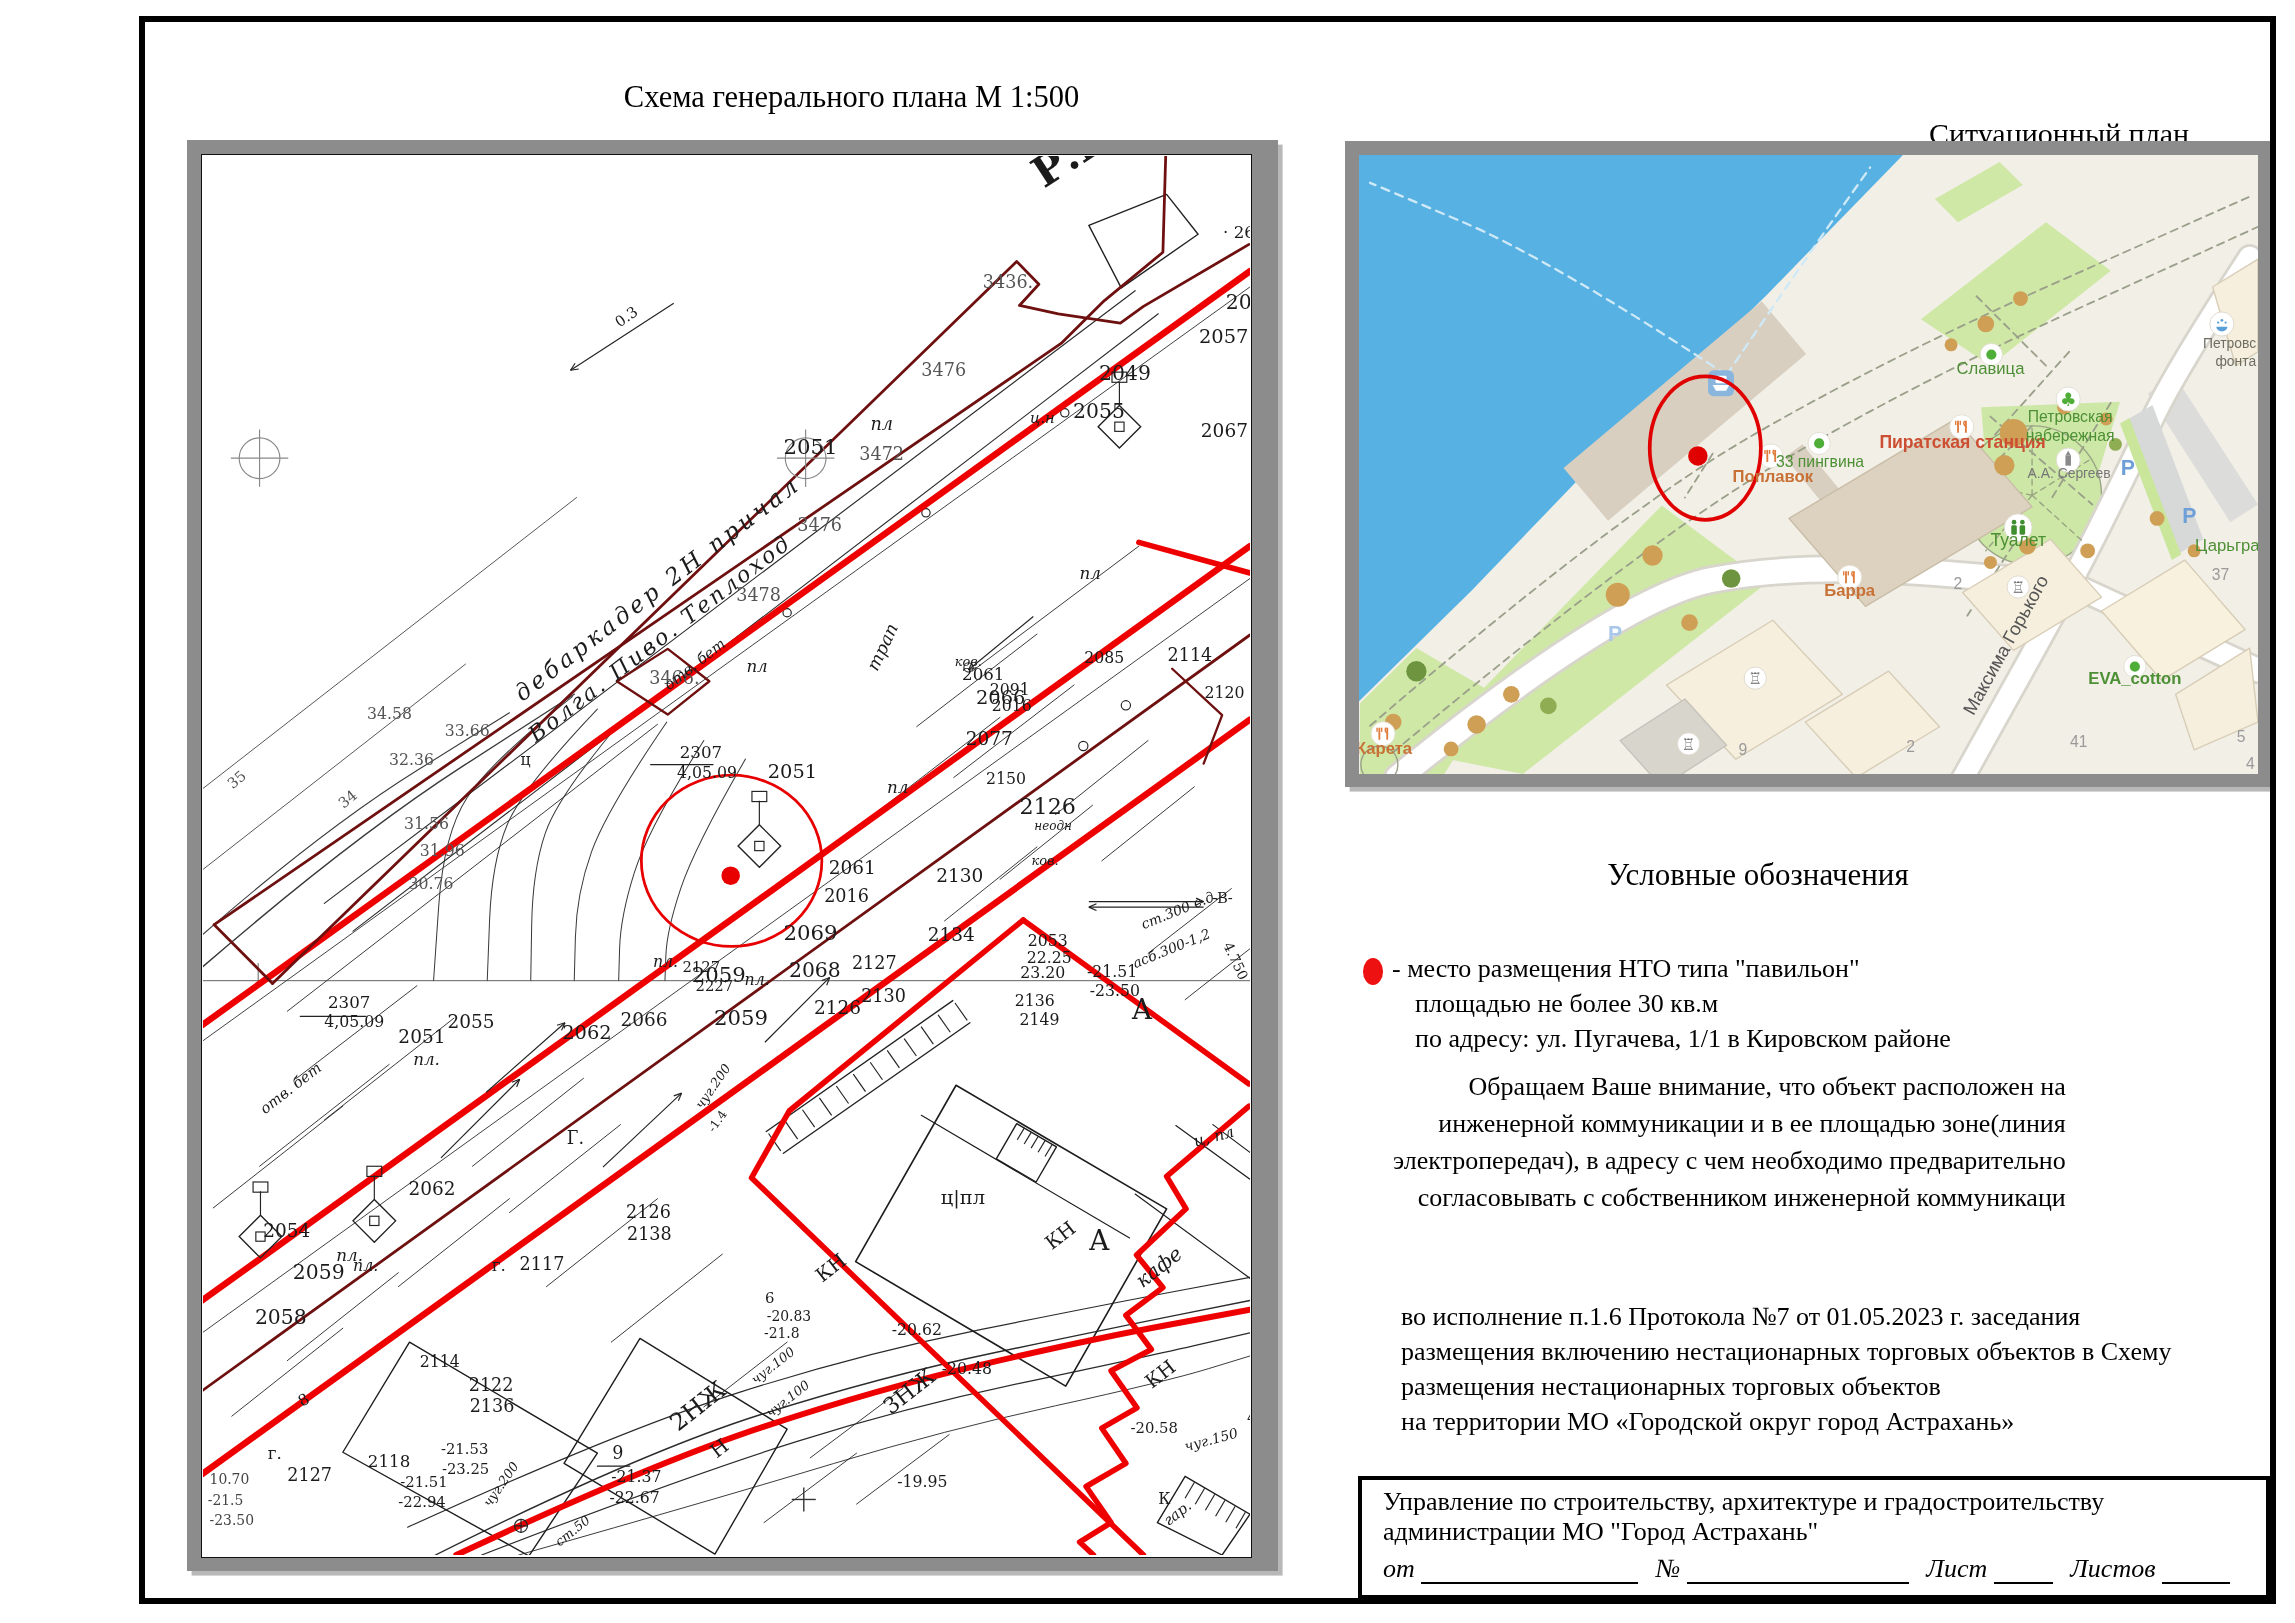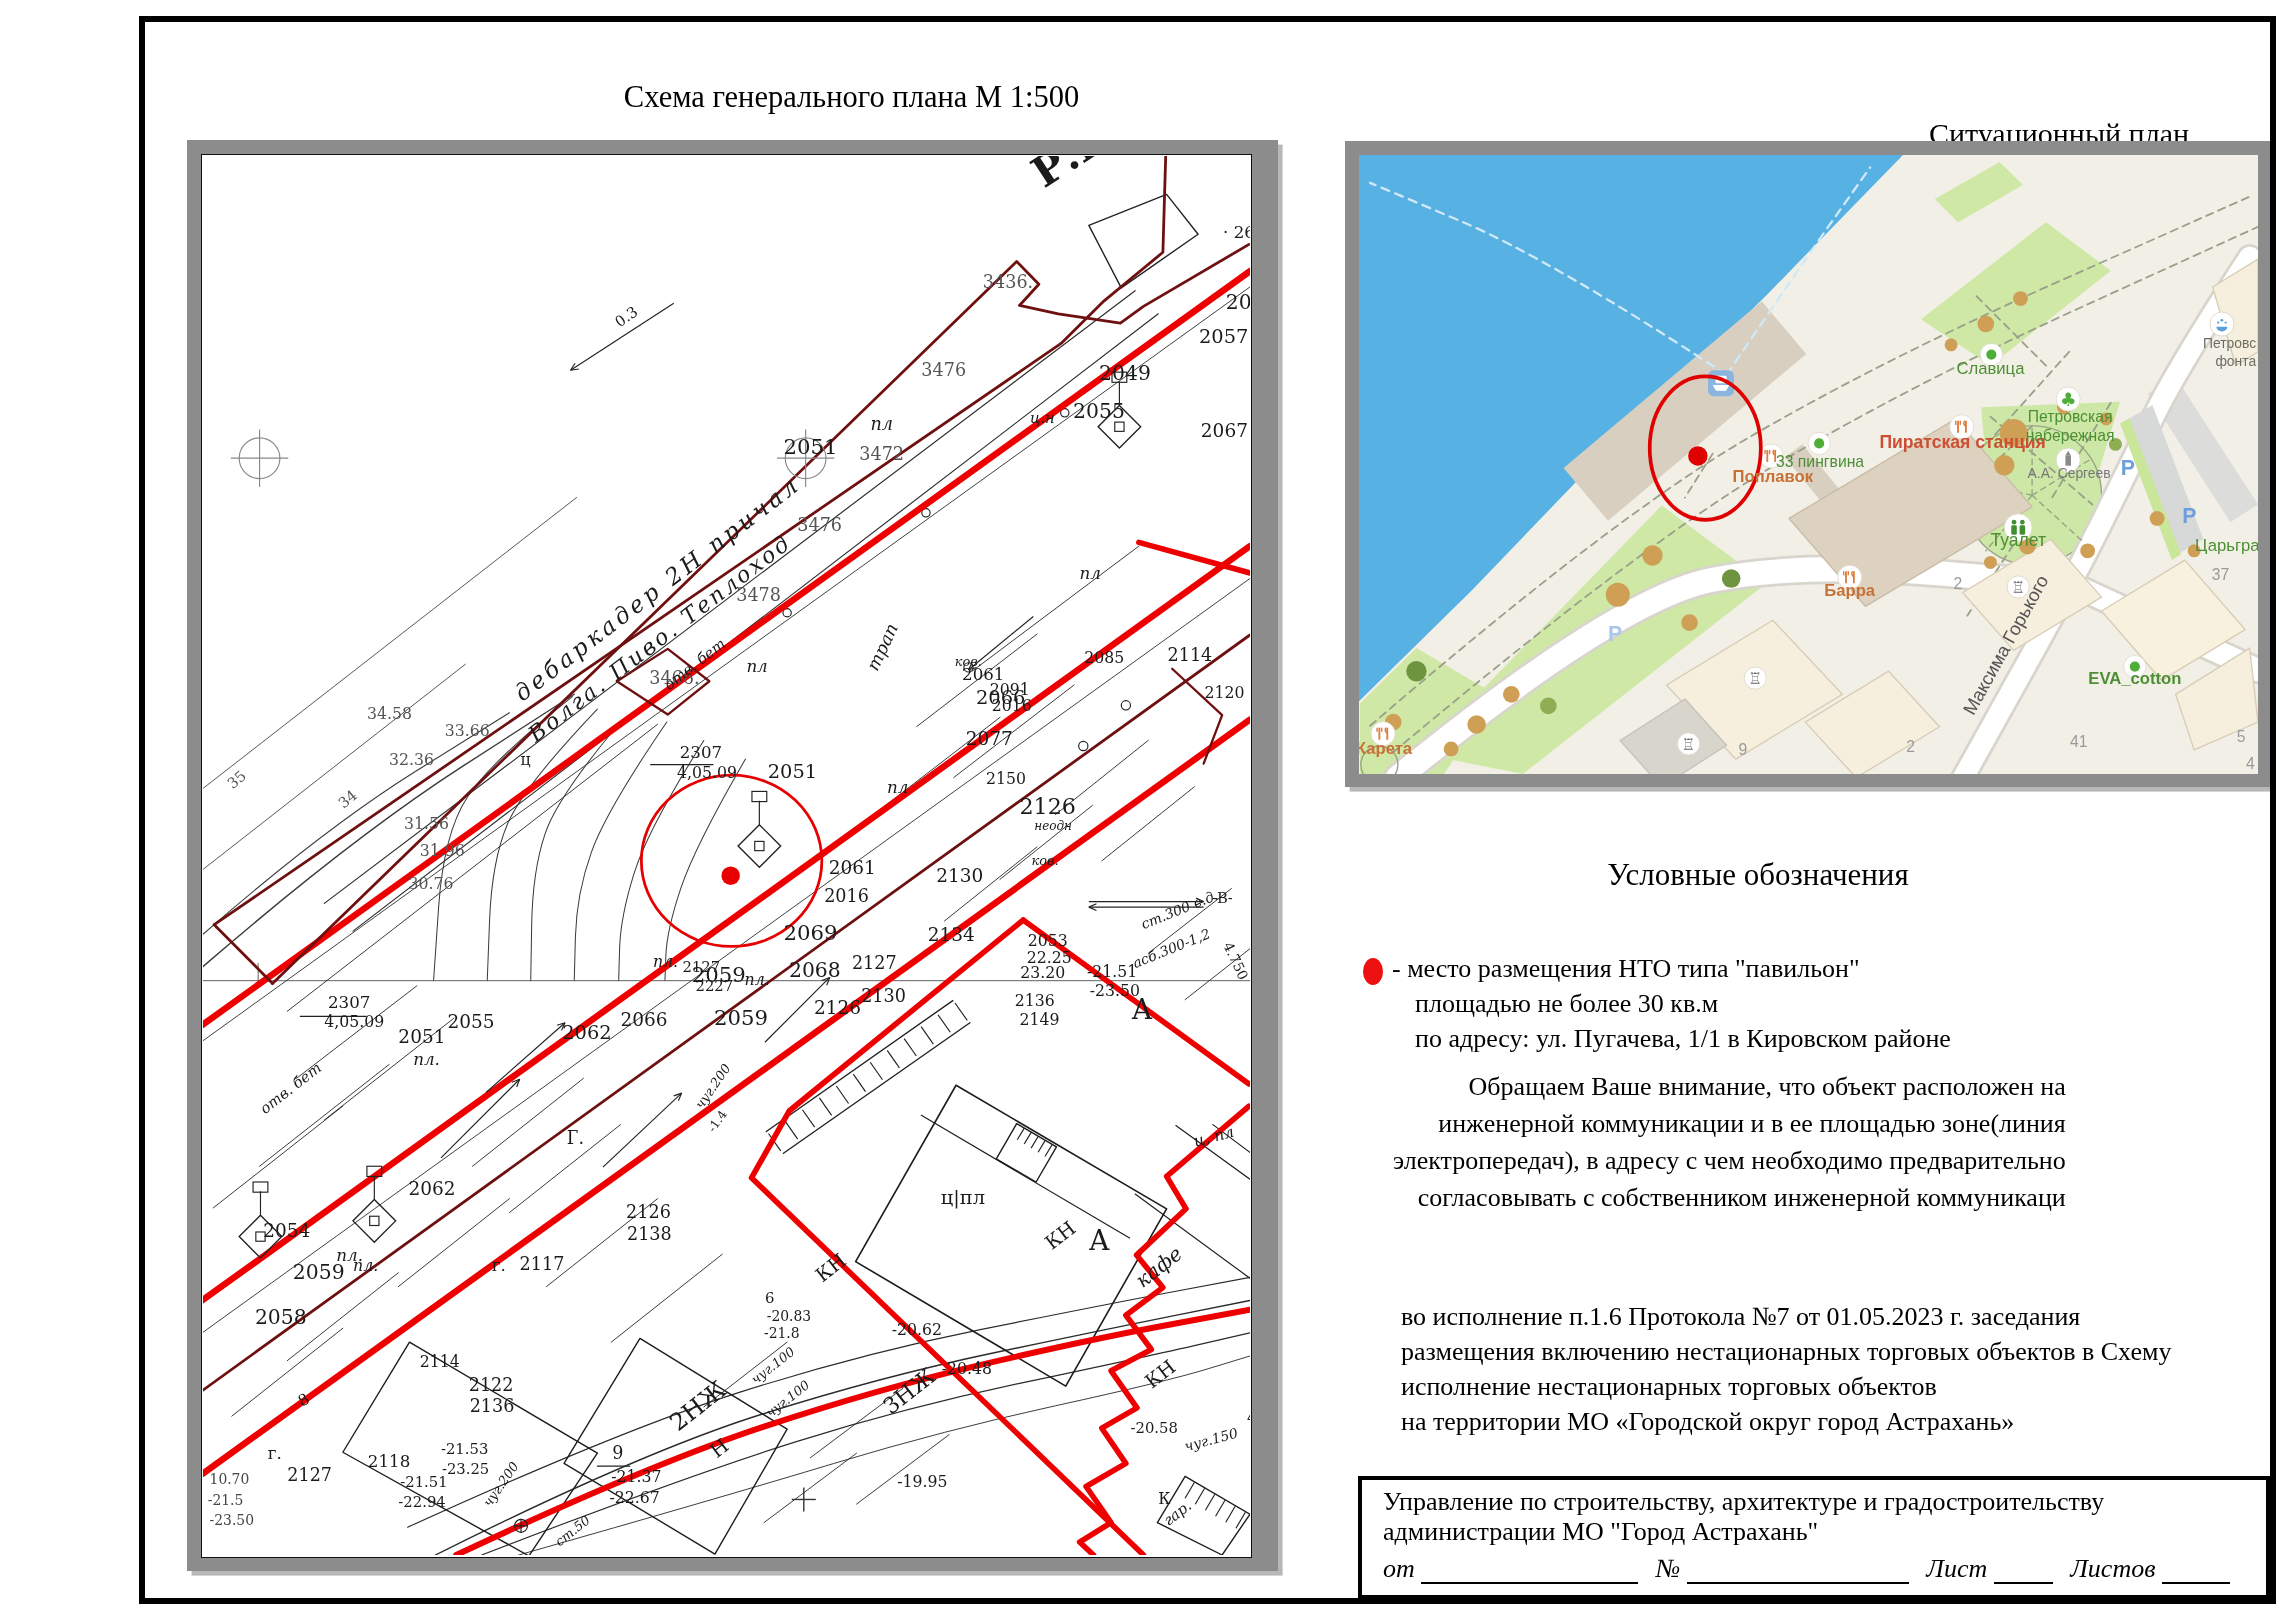--- a/index.html
+++ b/index.html
@@ -519,21 +519,21 @@
 <div class="abs note" style="left:1393px;top:1068px;text-align:right;">
   <div>Обращаем Ваше внимание, что объект расположен на</div>
   <div>инженерной коммуникации и в ее площадью зоне(линия</div>
   <div>электропередач), в адресу с чем необходимо предварительно</div>
   <div>согласовывать с собственником инженерной коммуникаци</div>
 </div>
 
 <div id="note2" class="abs note" style="left:1401px;top:1299px;">
   <div>во исполнение п.1.6 Протокола №7 от 01.05.2023 г. заседания</div>
   <div>размещения включению нестационарных торговых объектов в Схему</div>
-  <div>исполнение нестационарных торговых объектов</div>
+  <div>размещения нестационарных торговых объектов</div>
   <div>на территории МО «Городской округ город Астрахань»</div>
 </div>
 
 <div id="footer-box" class="abs">
   <div class="fline">Управление по строительству, архитектуре и градостроительству</div>
   <div class="fline">администрации МО "Город Астрахань"</div>
   <div id="footer-form">
     <span>от</span>
     <span class="blank" style="width:217px;"></span>
     <span style="margin-left:11px;">№</span>

